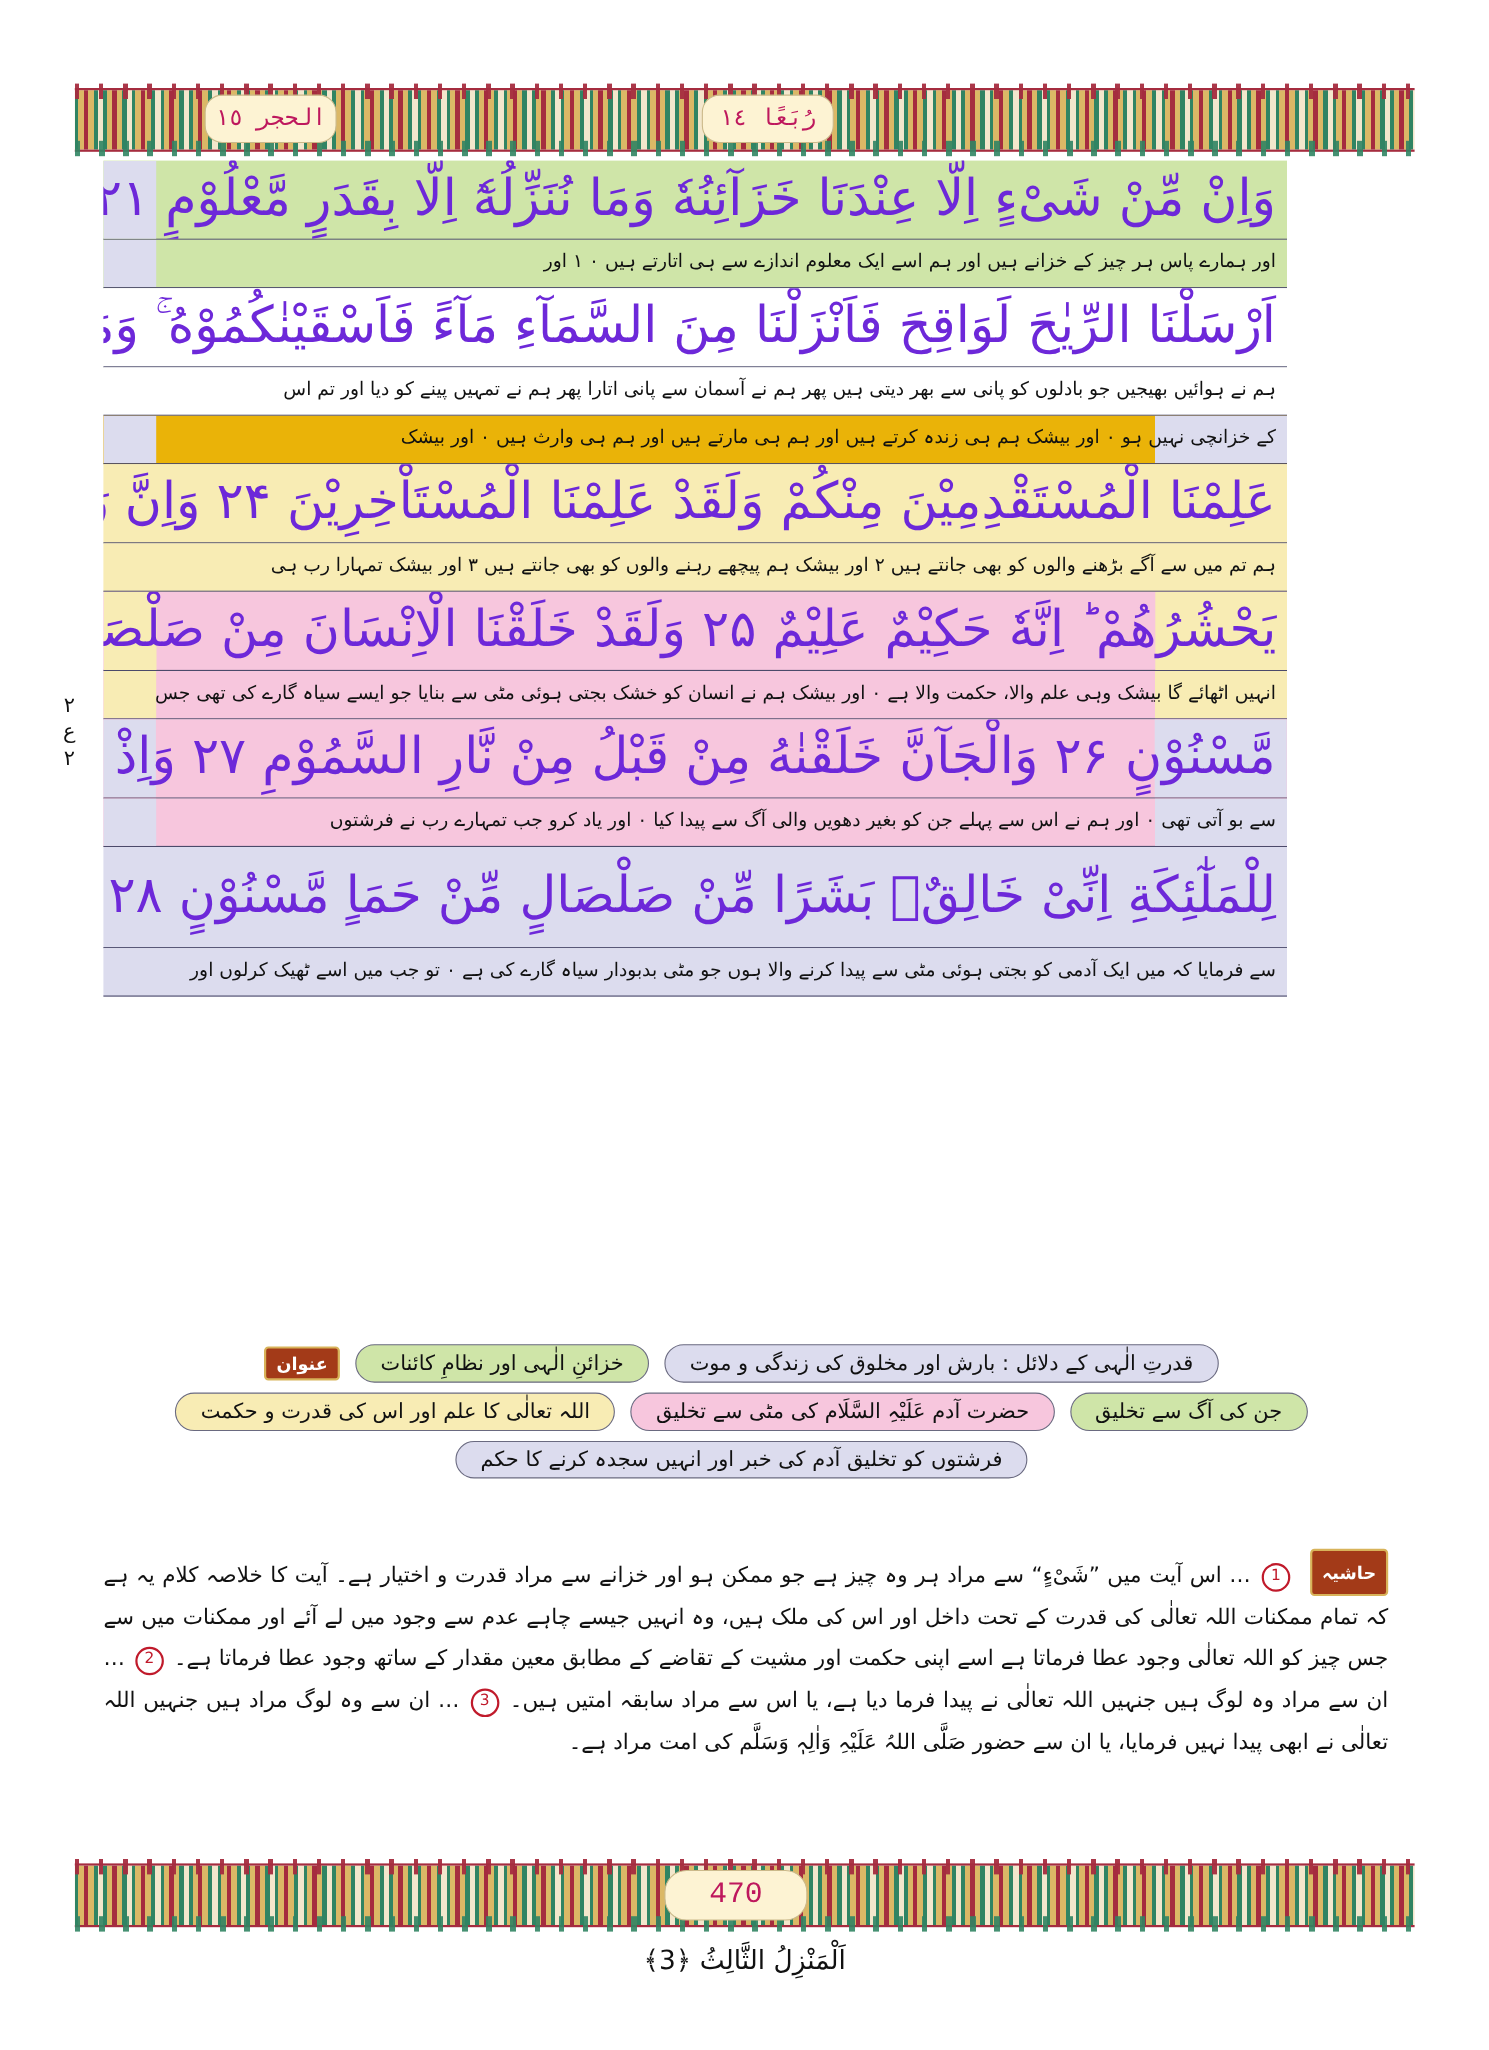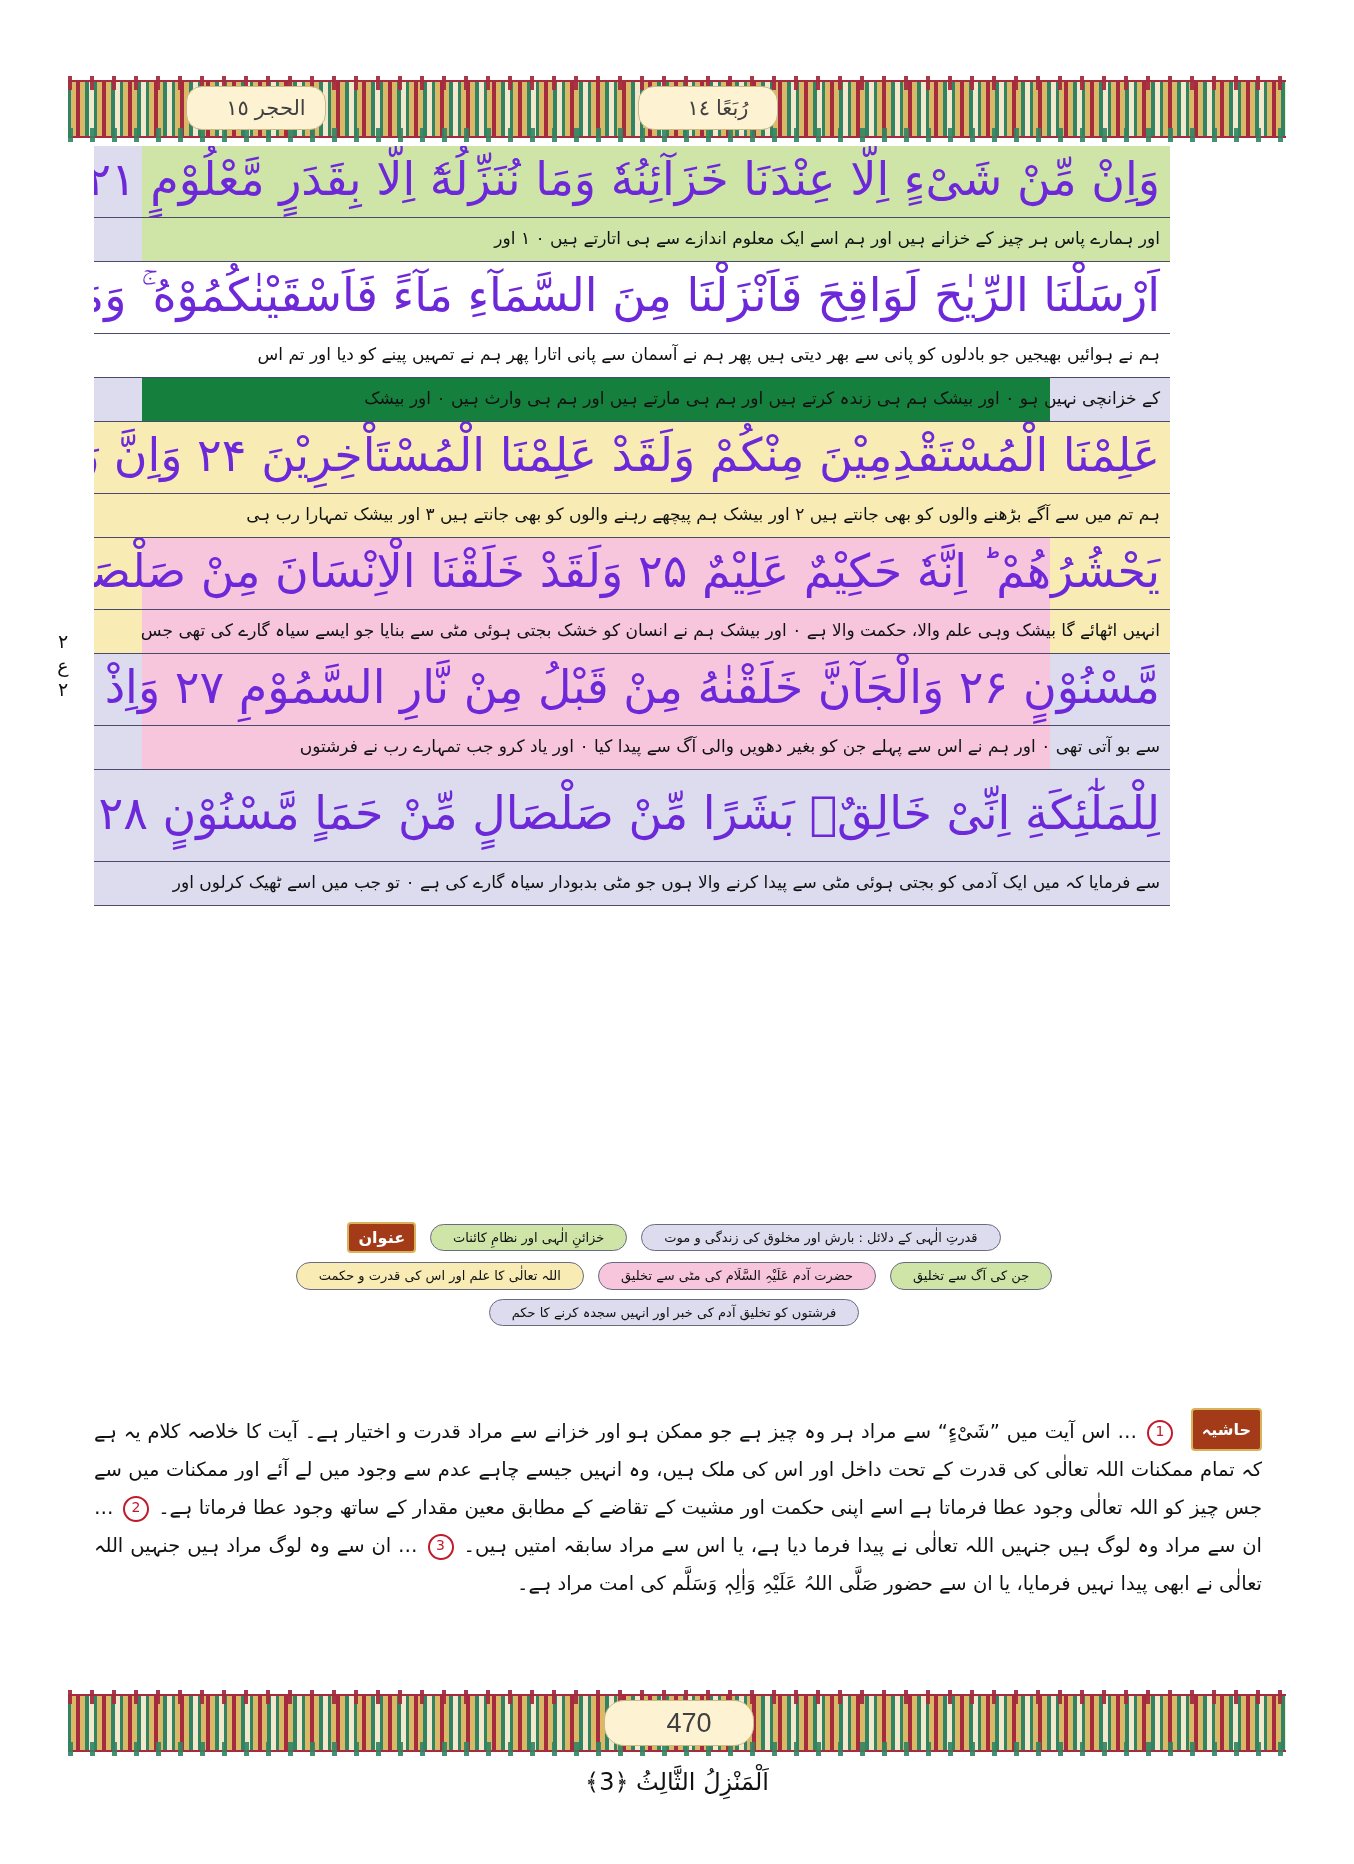--- a/index.html
+++ b/index.html
@@ -36,22 +36,22 @@
   .ornament::after{bottom:-6px;
     background:repeating-linear-gradient(90deg,
       rgba(31,122,86,.9) 0px,rgba(31,122,86,.9) 5px,
       rgba(255,255,255,0) 5px,rgba(255,255,255,0) 22px);}
   .orn-top{top:80px;}
   .orn-bot{top:1694px;}
 
   .cartouche{
     position:absolute;background:#fdf3d3;border:1px solid #cbb98a;
     border-radius:16px;display:flex;align-items:center;justify-content:center;
-    color:#404040;font-family:Liberation Sans, sans-serif;
-    direction:rtl;z-index:5;padding-left:20px;
+    color:#be185d;font-family:Liberation Mono, monospace;
+    direction:rtl;z-index:5;
   }
   #surah-cartouche{left:186px;top:86px;width:118px;height:42px;font-size:21px;}
   #para-cartouche{left:638px;top:86px;width:118px;height:42px;font-size:21px;}
   #page-cartouche{left:604px;top:1700px;width:128px;height:44px;font-size:27px;
     border-radius:20px;}
 
   
   .body-block{position:absolute;left:94px;top:146px;width:1076px;}
 
   .ayah-row{
@@ -84,21 +84,21 @@
     position:absolute;left:46px;top:630px;width:34px;
     text-align:center;font-size:19px;color:#111;direction:rtl;line-height:1.25;
   }
 
   
   .topics{position:absolute;left:94px;top:1222px;width:1160px;direction:rtl;}
   .topic-line{display:flex;justify-content:center;align-items:center;gap:14px;
     margin-bottom:9px;direction:rtl;}
   .pill{
     border:1.6px solid #6a6a80;border-radius:22px;
-    padding:5px 22px;font-size:13px;color:#111;direction:rtl;
+    padding:5px 22px;font-size:19px;color:#111;direction:rtl;
     white-space:nowrap;line-height:1.2;
     font-family:"DejaVu Sans","Liberation Sans",sans-serif;
   }
   .pill.lav{background:#dcdcee;}
   .pill.green{background:#cfe5a8;}
   .pill.cream{background:#f8ecb4;}
   .pill.pink{background:#f7c6dd;}
   .tag{
     background:#a33a18;color:#fff;border:2px solid #d8b35a;border-radius:4px;
     padding:4px 9px;font-size:16px;font-weight:bold;direction:rtl;white-space:nowrap;
@@ -150,21 +150,21 @@
       <div class="trans-row" style="background: rgb(207, 229, 168); height: 44px;">
         <div class="band" style="left: 0px; width: 48px; background: rgb(220, 220, 238);"></div>
         <span class="txt" style="width: 100%; text-align: justify;">اور ہمارے پاس ہر چیز کے خزانے ہیں اور ہم اسے ایک معلوم اندازے سے ہی اتارتے ہیں ۰ ۱ اور</span>
       </div>
       <div class="ayah-row" style="background: rgb(255, 255, 255); height: 72px;">
         <span class="txt" style="width: 100%; text-align: justify;">اَرْسَلْنَا الرِّيٰحَ لَوَاقِحَ فَاَنْزَلْنَا مِنَ السَّمَآءِ مَآءً فَاَسْقَيْنٰكُمُوْهُ ۚ وَمَآ اَنْتُمْ</span>
       </div>
       <div class="trans-row" style="background: rgb(255, 255, 255); height: 44px;">
         <span class="txt" style="width: 100%; text-align: justify;">ہم نے ہوائیں بھیجیں جو بادلوں کو پانی سے بھر دیتی ہیں پھر ہم نے آسمان سے پانی اتارا پھر ہم نے تمہیں پینے کو دیا اور تم اس</span>
       </div>
-      <div class="trans-row" style="background: #15803d; height: 44px;">
+      <div class="trans-row" style="background: #eab308; height: 44px;">
         <div class="band" style="left: 0px; width: 48px; background: rgb(220, 220, 238);"></div>
         <div class="band" style="right: 0px; width: 120px; background: rgb(220, 220, 238);"></div>
         <span class="txt" style="width: 100%; text-align: justify;">کے خزانچی نہیں ہو ۰ اور بیشک ہم ہی زندہ کرتے ہیں اور ہم ہی مارتے ہیں اور ہم ہی وارث ہیں ۰ اور بیشک</span>
       </div>
       <div class="ayah-row" style="background: rgb(248, 236, 180); height: 72px;">
         <span class="txt" style="width: 100%; text-align: justify;">عَلِمْنَا الْمُسْتَقْدِمِيْنَ مِنْكُمْ وَلَقَدْ عَلِمْنَا الْمُسْتَاْخِرِيْنَ ۲۴ وَاِنَّ رَبَّكَ هُوَ</span>
       </div>
       <div class="trans-row" style="background: rgb(248, 236, 180); height: 44px;">
         <span class="txt" style="width: 100%; text-align: justify;">ہم تم میں سے آگے بڑھنے والوں کو بھی جانتے ہیں ۲ اور بیشک ہم پیچھے رہنے والوں کو بھی جانتے ہیں ۳ اور بیشک تمہارا رب ہی</span>
       </div>

